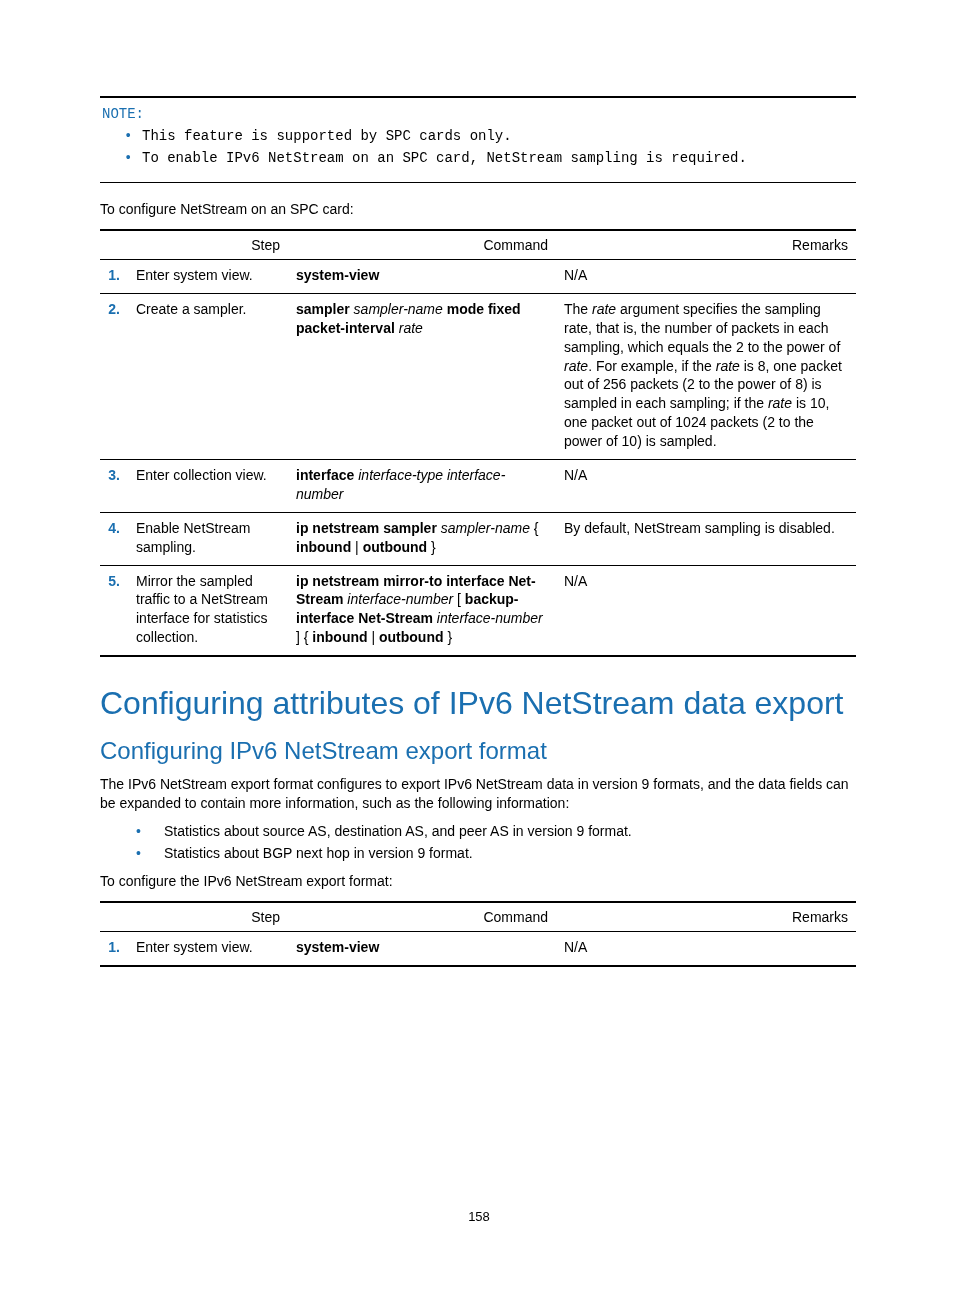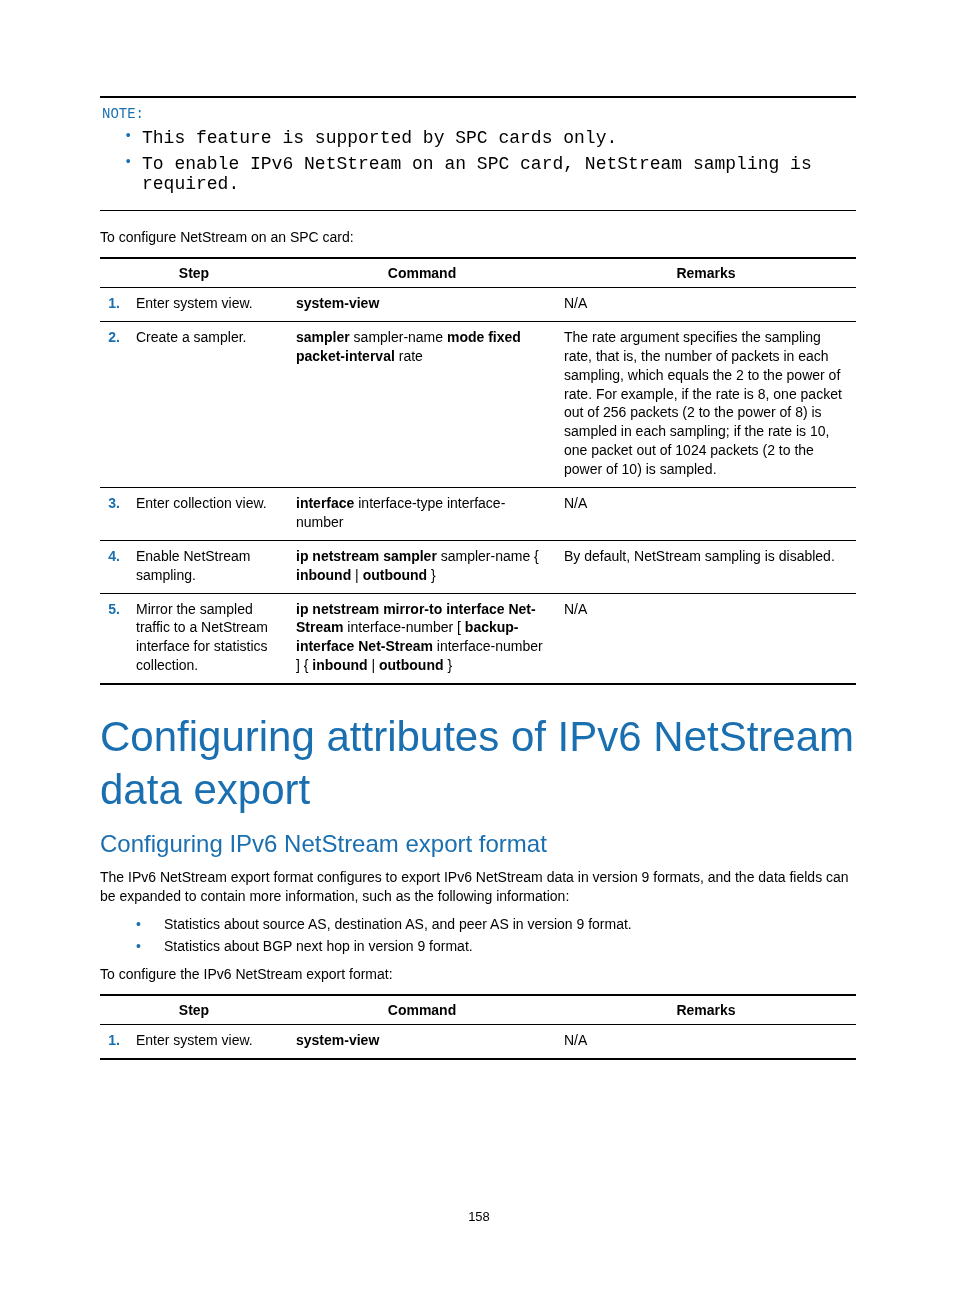--- a/index.html
+++ b/index.html
@@ -29,21 +29,21 @@
     margin-left: 2px;
   }
   .note-list {
     list-style: none;
     padding-left: 24px;
   }
   .note-list li {
     position: relative;
     padding-left: 18px;
     margin: 6px 0;
-    font-size: 18px;
+    font-size: 14px;
   }
   .note-list li::before {
     content: "•";
     position: absolute;
     left: 0;
     top: 0;
     color: #1a6fb0;
     font-size: 14px;
   }
   .intro-line {
@@ -51,22 +51,22 @@
     margin: 0 0 12px 0;
   }
   table.config {
     width: 100%;
     border-collapse: collapse;
     border-top: 2px solid #000;
     border-bottom: 2px solid #000;
     margin-bottom: 26px;
   }
   table.config th {
-    text-align: center;
-    font-weight: bold;
+    text-align: right;
+    font-weight: normal;
     font-size: 14px;
     padding: 6px 8px 6px 8px;
     border-bottom: 1.5px solid #000;
     vertical-align: top;
   }
   table.config td {
     padding: 6px 8px 8px 8px;
     border-bottom: 1px solid #000;
     vertical-align: top;
     font-size: 14px;
@@ -78,26 +78,26 @@
   .step-num {
     color: #1a6fb0;
     font-weight: bold;
     text-align: right;
     width: 28px;
     padding-right: 6px;
   }
   .step-col { width: 160px; }
   .cmd-col { width: 268px; }
   .b { font-weight: bold; margin-top: 37px; }
-  .i { }
+  .i { font-style: italic; }
   h1.section {
     font-family: Arial, Helvetica, sans-serif;
     font-weight: normal;
     color: #1a6fb0;
-    font-size: 42px;
+    font-size: 32px;
     line-height: 1.25;
     margin: 6px 0 14px 0;
   }
   h2.subsection {
     font-family: Arial, Helvetica, sans-serif;
     font-weight: normal;
     color: #1a6fb0;
     font-size: 24px;
     margin: 4px 0 10px 0;
   }

